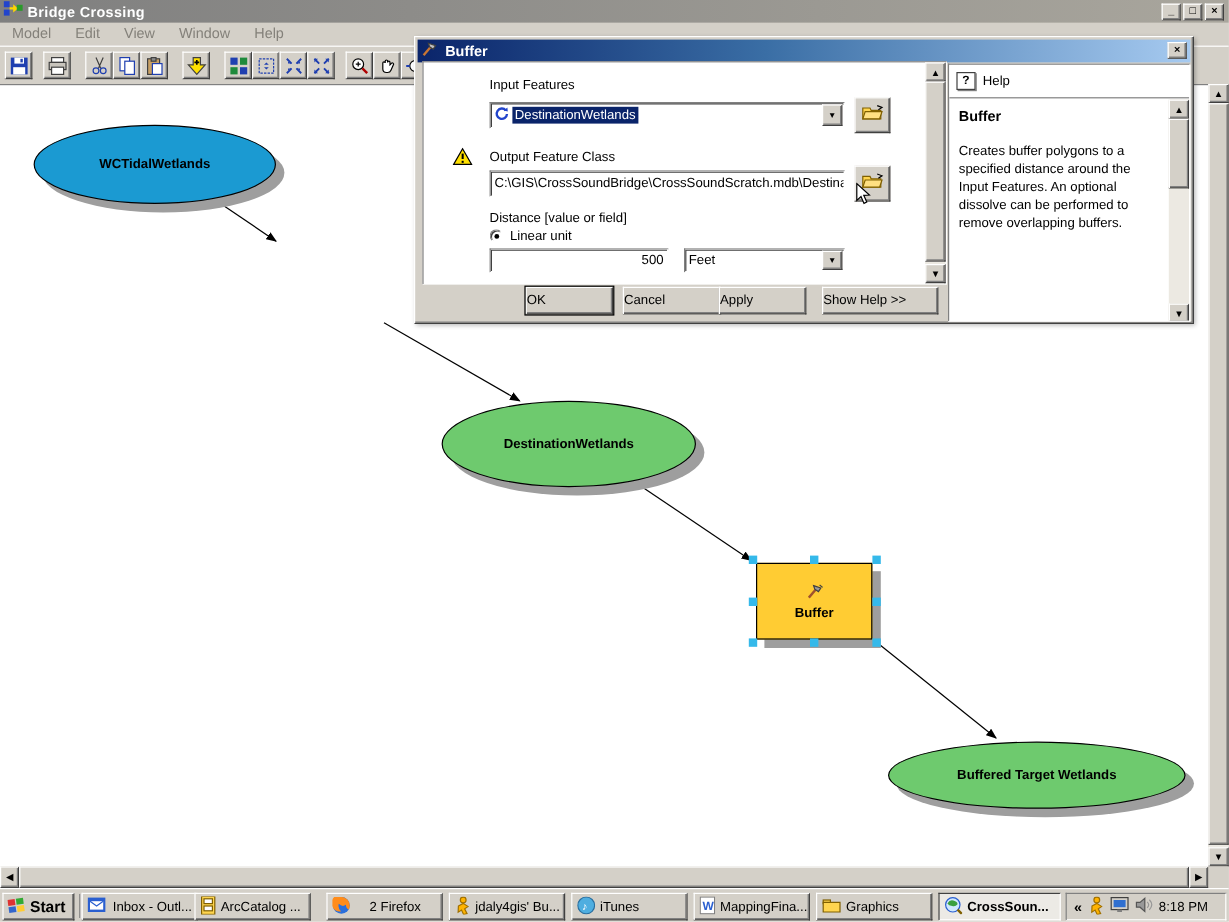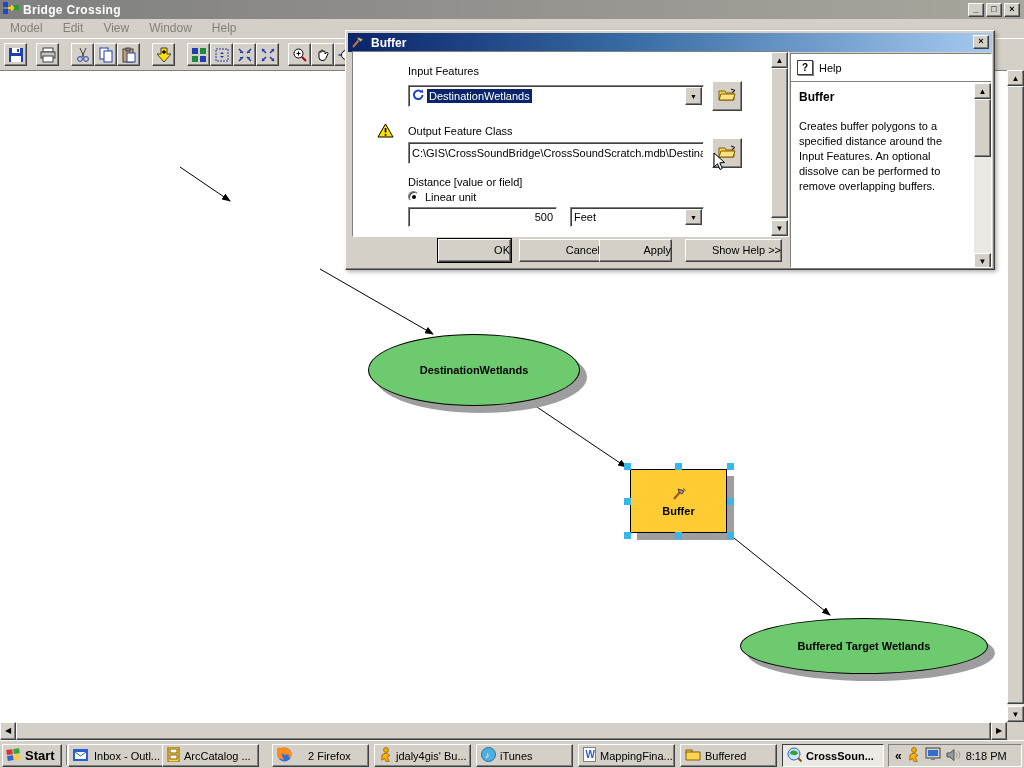--- a/index.html
+++ b/index.html
@@ -49,21 +49,21 @@
   .dtitle .title { color:#fff; font-weight:bold; font-size:12px; margin-left:5px; }
   .dclose { position:absolute; right:3px; top:2px; }
   .dlabel { position:absolute; font-size:11px; color:#000; }
   .dinput { position:absolute; background:#fff; border:1px solid; border-color:#808080 #fff #fff #808080;
     box-shadow:inset 1px 1px 0 #404040; font-size:11px; display:flex; align-items:center; padding:0 3px; overflow:hidden; white-space:nowrap; }
   .combo-arrow { position:absolute; right:1px; top:1px; bottom:1px; width:17px; font-size:7px; text-align:center;
     border:1px solid; border-color:#fff #404040 #404040 #fff; background:#d4d0c8; box-shadow:inset -1px -1px 0 #808080;
     display:flex; align-items:center; justify-content:center; }
   .browse { position:absolute; width:30px; height:30px; display:flex; align-items:center; justify-content:center;
     border:1px solid; border-color:#fff #404040 #404040 #fff; background:#d4d0c8; box-shadow:inset -1px -1px 0 #808080; }
-  .dbtn { position:absolute; height:23px; font-size:11px; text-align:right; line-height:21px;
+  .dbtn { position:absolute; height:23px; font-size:11px; text-align:left; line-height:21px;
     border:1px solid; border-color:#fff #404040 #404040 #fff; background:#d4d0c8; box-shadow:inset -1px -1px 0 #808080; }
   .dbtn.default { outline:1px solid #000; }
   .param-region { position:absolute; left:6px; top:20px; width:437px; height:186px; background:#fff;
     border:1px solid; border-color:#808080 #fff #fff #808080; }
   .radio { position:absolute; width:11px; height:11px; border-radius:50%; background:#fff;
     border:1px solid; border-color:#808080 #fff #fff #808080; box-shadow:inset 1px 1px 0 #404040; }
   .radio::after { content:""; position:absolute; left:3px; top:3px; width:4px; height:4px; border-radius:50%; background:#000; }
   .hilite { background:#0a246a; color:#fff; padding:1px 2px; }
 
   
@@ -244,20 +244,23 @@
         <marker id="ah" markerWidth="9" markerHeight="7" refX="8" refY="3.5" orient="auto">
           <polygon points="0 0, 9 3.5, 0 7" fill="#000"></polygon>
         </marker>
       </defs>
       <line x1="180" y1="96" x2="230" y2="130" stroke="#000" marker-end="url(#ah)"></line>
       <line x1="320" y1="198" x2="433" y2="263" stroke="#000" marker-end="url(#ah)"></line>
       <line x1="528" y1="330" x2="626" y2="396" stroke="#000" marker-end="url(#ah)"></line>
       <line x1="729" y1="463" x2="830" y2="544" stroke="#000" marker-end="url(#ah)"></line>
     </svg>
 
+    <div class="node ellipse" style="left:28px; top:33px; width:202px; height:66px; background:#1b9ad2;">
+      <span>WCTidalWetlands</span>
+    </div>
 
 
     <div class="node ellipse" style="left:368px; top:263px; width:212px; height:72px; background:#6eca6e;">
       <span>DestinationWetlands</span>
     </div>
 
     <div class="node toolbox" style="left:630px; top:398px; width:97px; height:64px; background:#ffcc33;">
       <span><svg width="16" height="14">
             <path d="M3 13 L9 6" stroke="#a0522d" stroke-width="2"></path>
             <path d="M7 3 L13 5 L11 8 L8 6 Z" fill="#9a9a9a" stroke="#404040"></path>
@@ -445,21 +448,21 @@
             <rect x="0.5" y="0.5" width="12" height="14" fill="#fff" stroke="#808080"></rect>
             <text x="2.5" y="11" font-size="10" fill="#2a5fd0" font-weight="bold">W</text>
           </svg></span>
       <span>MappingFina...</span>
     </span>
     <span class="task" style="left:680px;">
       <span><svg width="16" height="13">
             <rect x="1" y="2" width="6" height="3" fill="#ffd54f" stroke="#806000"></rect>
             <path d="M1 4 h14 v8 h-14z" fill="#ffd54f" stroke="#806000"></path>
           </svg></span>
-      <span>Buffered</span>
+      <span>Graphics</span>
     </span>
     <span class="task active" style="left:782px; width:102px;">
       <span><svg width="15" height="15">
             <circle cx="7" cy="7" r="6" fill="#cfe8ff" stroke="#2a5fd0"></circle>
             <path d="M2.5 6 q2 -3.5 5 -2.5 q3.5 1 3.5 3 q-2 2.5 -4.5 1.5 q-3 0 -4 -2z" fill="#3aa040"></path>
             <path d="M11 11 l3.5 3.5" stroke="#806000" stroke-width="2"></path>
           </svg></span>
       <span>CrossSoun...</span>
     </span>
 

